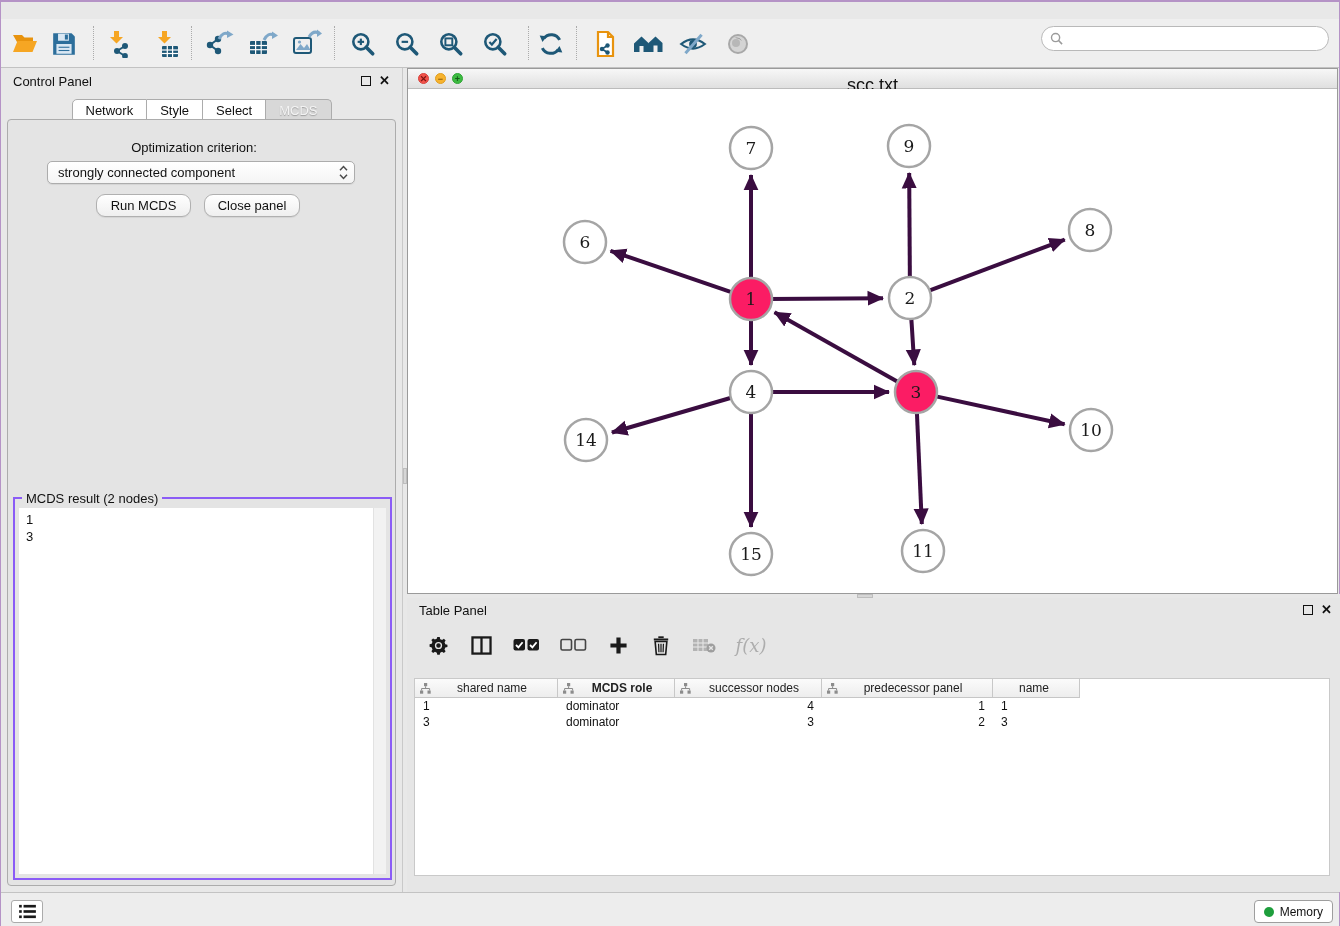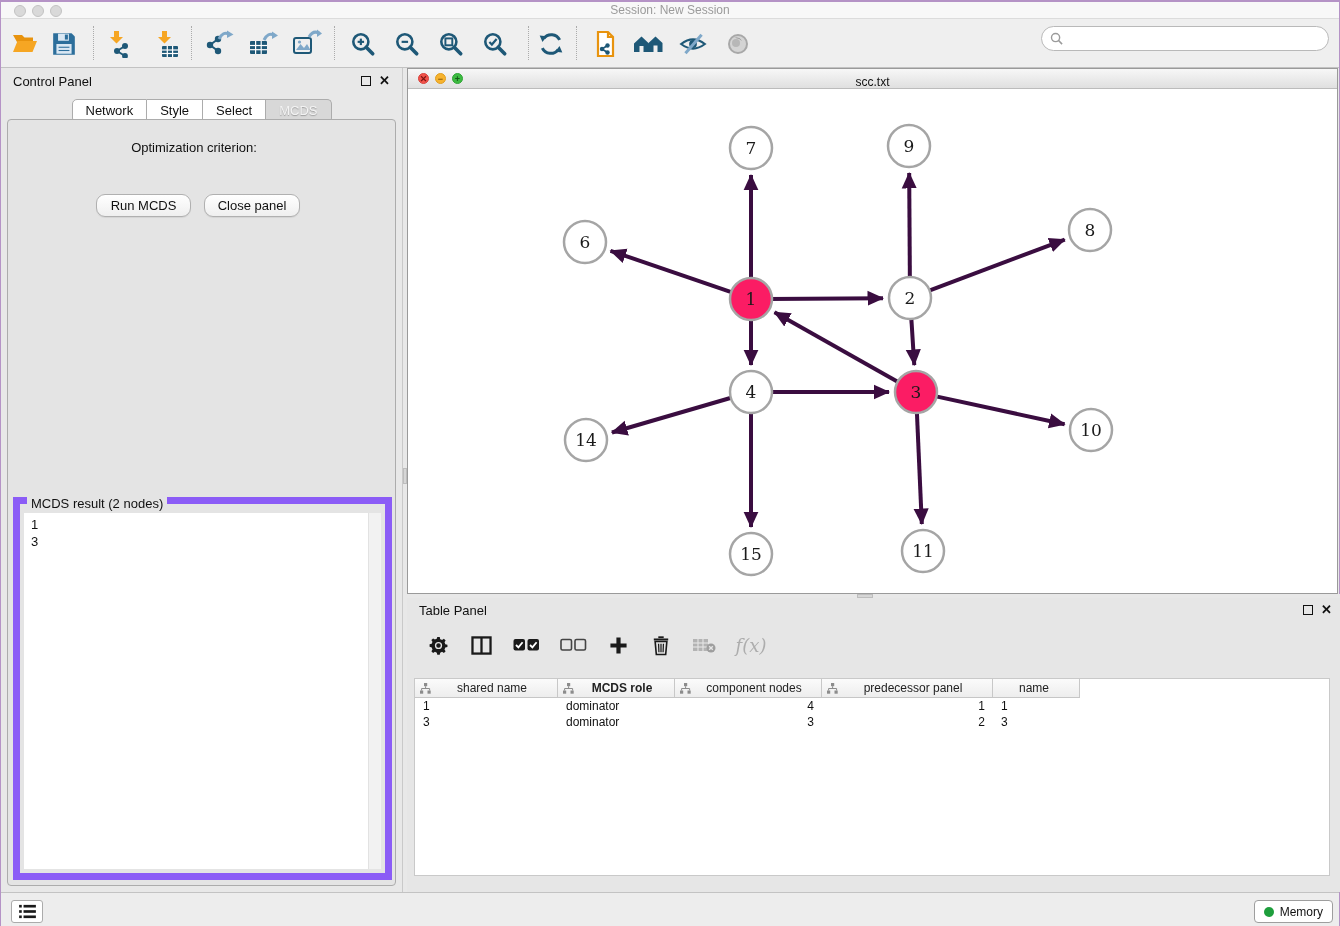--- a/index.html
+++ b/index.html
@@ -33,38 +33,38 @@
   .tab { padding:3px 13px 4px; background:#fff; border:1px solid #ACACAC; border-left:none; font-size:13px; color:#111; white-space:nowrap; }
   .tab:first-child { border-left:1px solid #ACACAC; border-radius:5px 0 0 5px;text-align:center; }
   .tab:last-child { border-radius:0 5px 5px 0; }
   .tab.selected { background:#D8D8D8; color:#F3F3F3; text-shadow:0 1px 1px #9e9e9e; }
   #cp-tabs { left:50%; transform:translateX(-50%); top:31px; }
   #cp-body { position:absolute; left:6px; top:51px; width:389px; height:767px; background:#E4E4E4; border:1px solid #ACACAC; border-radius:4px; }
   #opt-label { position:absolute; left:0; right:15px; top:20px; text-align:center; font-size:13px; color:#111; }
   #criterion-combo { position:absolute; left:39px; top:41px; width:308px; height:23px; background:linear-gradient(#fff,#F4F4F4); border:1px solid #ACACAC; border-radius:5px; display:flex; align-items:center; padding:0 6px 0 10px; font-size:13px; color:#111; box-shadow:0 1px 1px rgba(0,0,0,.07); }
   #criterion-combo .combo-text { flex:1; }
   .mac-btn { position:absolute; top:74px; height:23px; background:linear-gradient(#fff,#EFEFEF); border:1px solid #B0B0B0; border-radius:9px; font-size:13px; color:#111; display:flex; align-items:center; justify-content:center; box-shadow:0 1px 1px rgba(0,0,0,.07); }
-  #mcds-result { position:absolute; left:5px; top:377px; width:379px; height:383px; border:7px solid #8b5cf6; }
+  #mcds-result { position:absolute; left:5px; top:377px; width:379px; height:383px; border:2px solid #8b5cf6; }
   #mcds-result-title { position:absolute; left:7px; top:-8px; background:#E4E4E4; padding:0 4px; font-size:13px; color:#111; }
   #mcds-result-box { position:absolute; left:4px; right:4px; top:9px; bottom:4px; background:#fff; }
   #mcds-result-text { position:absolute; left:0; top:0; right:13px; bottom:0; padding:3px 0 0 7px; font-size:13px; line-height:17px; color:#111; white-space:pre; }
   #mcds-scroll { position:absolute; right:0; top:0; width:13px; bottom:0; background:#F2F2F2; border-left:1px solid #E2E2E2; }
 
   
   #v-splitter { position:absolute; left:401px; top:0; width:5px; height:100%; background:#E8E8E8; border-left:1px solid #C9C9C9; }
   #v-handle { position:absolute; left:0px; top:400px; width:4px; height:16px; background:#D6D6D6; border:1px solid #BDBDBD; }
 
   
   #right { position:absolute; left:406px; top:0; width:934px; height:100%; }
 
   
   #network-window { position:absolute; left:0; top:0; width:931px; height:526px; border:1px solid #9A9A9A; background:#fff; }
   #nw-titlebar { position:absolute; left:0; top:0; width:100%; height:20px; background:linear-gradient(#F7F7F7,#E0E0E0); border-bottom:1px solid #BCBCBC; }
   .nw-tl { position:absolute; top:4px; width:11px; height:11px; border-radius:50%; font-size:9px; font-weight:bold; text-align:center; line-height:11px; }
-  #nw-title { position:absolute; left:0; right:0; top:6px; text-align:center; font-size:12px; color:#111; }
+  #nw-title { position:absolute; left:0; right:0; top:6px; text-align:center; font-size:18px; color:#111; }
   #nw-canvas { position:absolute; left:0; top:20px; width:929px; height:504px; background:#fff; }
   #h-splitter { position:absolute; left:0; top:526px; width:934px; height:4px; background:#E8E8E8; }
   #h-handle { position:absolute; left:450px; top:0px; width:16px; height:4px; background:#D6D6D6; border:1px solid #BDBDBD; }
 
   
   #table-panel { position:absolute; left:0; top:530px; width:934px; height:294px; background:#E6E6E6; }
   #tp-header { position:absolute; left:0; top:4px; width:100%; height:18px; }
   #tp-toolbar { position:absolute; left:8px; top:28px; height:38px; display:flex; align-items:center; gap:17px; padding-left:10px; }
   .tpbtn { display:flex; align-items:center; justify-content:center; width:26px; height:28px; }
   #node-table { position:absolute; left:7px; top:80px; width:916px; height:198px; background:#fff; border:1px solid #C9C9C9; }
@@ -82,26 +82,20 @@
   #memory-btn { position:absolute; right:6px; top:7px; height:23px; background:#fff; border:1px solid #9E9E9E; border-radius:4px; display:flex; align-items:center; padding:0 9px; gap:6px; font-size:12px; color:#111; }
   #memory-dot { width:10px; height:10px; border-radius:50%; background:#1E9E3C; }
 
   svg { display:block; }
 </style>
 </head>
 <body>
 
 <div id="app">
 
-  <div id="titlebar">
-    <span class="tl" style="left:13px"></span>
-    <span class="tl" style="left:31px"></span>
-    <span class="tl" style="left:49px"></span>
-    <div id="main-title">Session: New Session</div>
-  </div>
 
   <div id="toolbar">
     <span class="tbtn" style="left:8px" title="open-session">
       <svg width="28" height="26" viewBox="0 0 28 26">
           <path d="M2 4 h9 l2.5 2.5 H22 v4.5 H6 z" fill="#E8930E"></path>
           <path d="M2 21 L6.5 10 h19.5 L21.5 21 z" fill="#F6A623"></path>
         </svg>
     </span>
     <span class="tbtn" style="left:47px" title="save-session">
       <svg width="26" height="26" viewBox="0 0 24 24">
@@ -267,20 +261,27 @@
         <span class="close-btn" style="left:378px">✕</span>
       </div>
       <div class="tabs-row" id="cp-tabs">
           <div class="tab">Network</div>
           <div class="tab">Style</div>
           <div class="tab">Select</div>
           <div class="tab selected">MCDS</div>
         </div>
       <div id="cp-body">
         <div id="opt-label">Optimization criterion:</div>
+        <div id="criterion-combo">
+          <span class="combo-text">strongly connected component</span>
+          <svg width="9" height="15" viewBox="0 0 9 15">
+              <path d="M1 5.2 L4.5 1.5 L8 5.2" fill="none" stroke="#4A4A4A" stroke-width="1.5"></path>
+              <path d="M1 9.8 L4.5 13.5 L8 9.8" fill="none" stroke="#4A4A4A" stroke-width="1.5"></path>
+            </svg>
+        </div>
         <div class="mac-btn" style="left:88px; width:95px">Run MCDS</div>
         <div class="mac-btn" style="left:196px; width:96px">Close panel</div>
         <div id="mcds-result">
           <span id="mcds-result-title">MCDS result (2 nodes)</span>
           <div id="mcds-result-box">
             <div id="mcds-result-text">1
 3</div>
             <div id="mcds-scroll"></div>
           </div>
         </div>
@@ -466,21 +467,21 @@
               </div>
               <div class="th" style="width: 147px;">
                 <svg class="tree-ico" width="11" height="11" viewBox="0 0 11 11">
                   <g fill="#8C8C8C">
                     <rect x="4" y="0" width="3.2" height="3.2"></rect>
                     <rect x="0" y="7.5" width="3.2" height="3.2"></rect>
                     <rect x="7.5" y="7.5" width="3.2" height="3.2"></rect>
                   </g>
                   <path d="M5.6 3.2 v2.3 M1.6 7.5 v-2 h8 v2" stroke="#8C8C8C" fill="none" stroke-width="1"></path>
                 </svg>
-                <span class="th-label">component nodes</span>
+                <span class="th-label">successor nodes</span>
               </div>
               <div class="th" style="width: 171px;">
                 <svg class="tree-ico" width="11" height="11" viewBox="0 0 11 11">
                   <g fill="#8C8C8C">
                     <rect x="4" y="0" width="3.2" height="3.2"></rect>
                     <rect x="0" y="7.5" width="3.2" height="3.2"></rect>
                     <rect x="7.5" y="7.5" width="3.2" height="3.2"></rect>
                   </g>
                   <path d="M5.6 3.2 v2.3 M1.6 7.5 v-2 h8 v2" stroke="#8C8C8C" fill="none" stroke-width="1"></path>
                 </svg>

